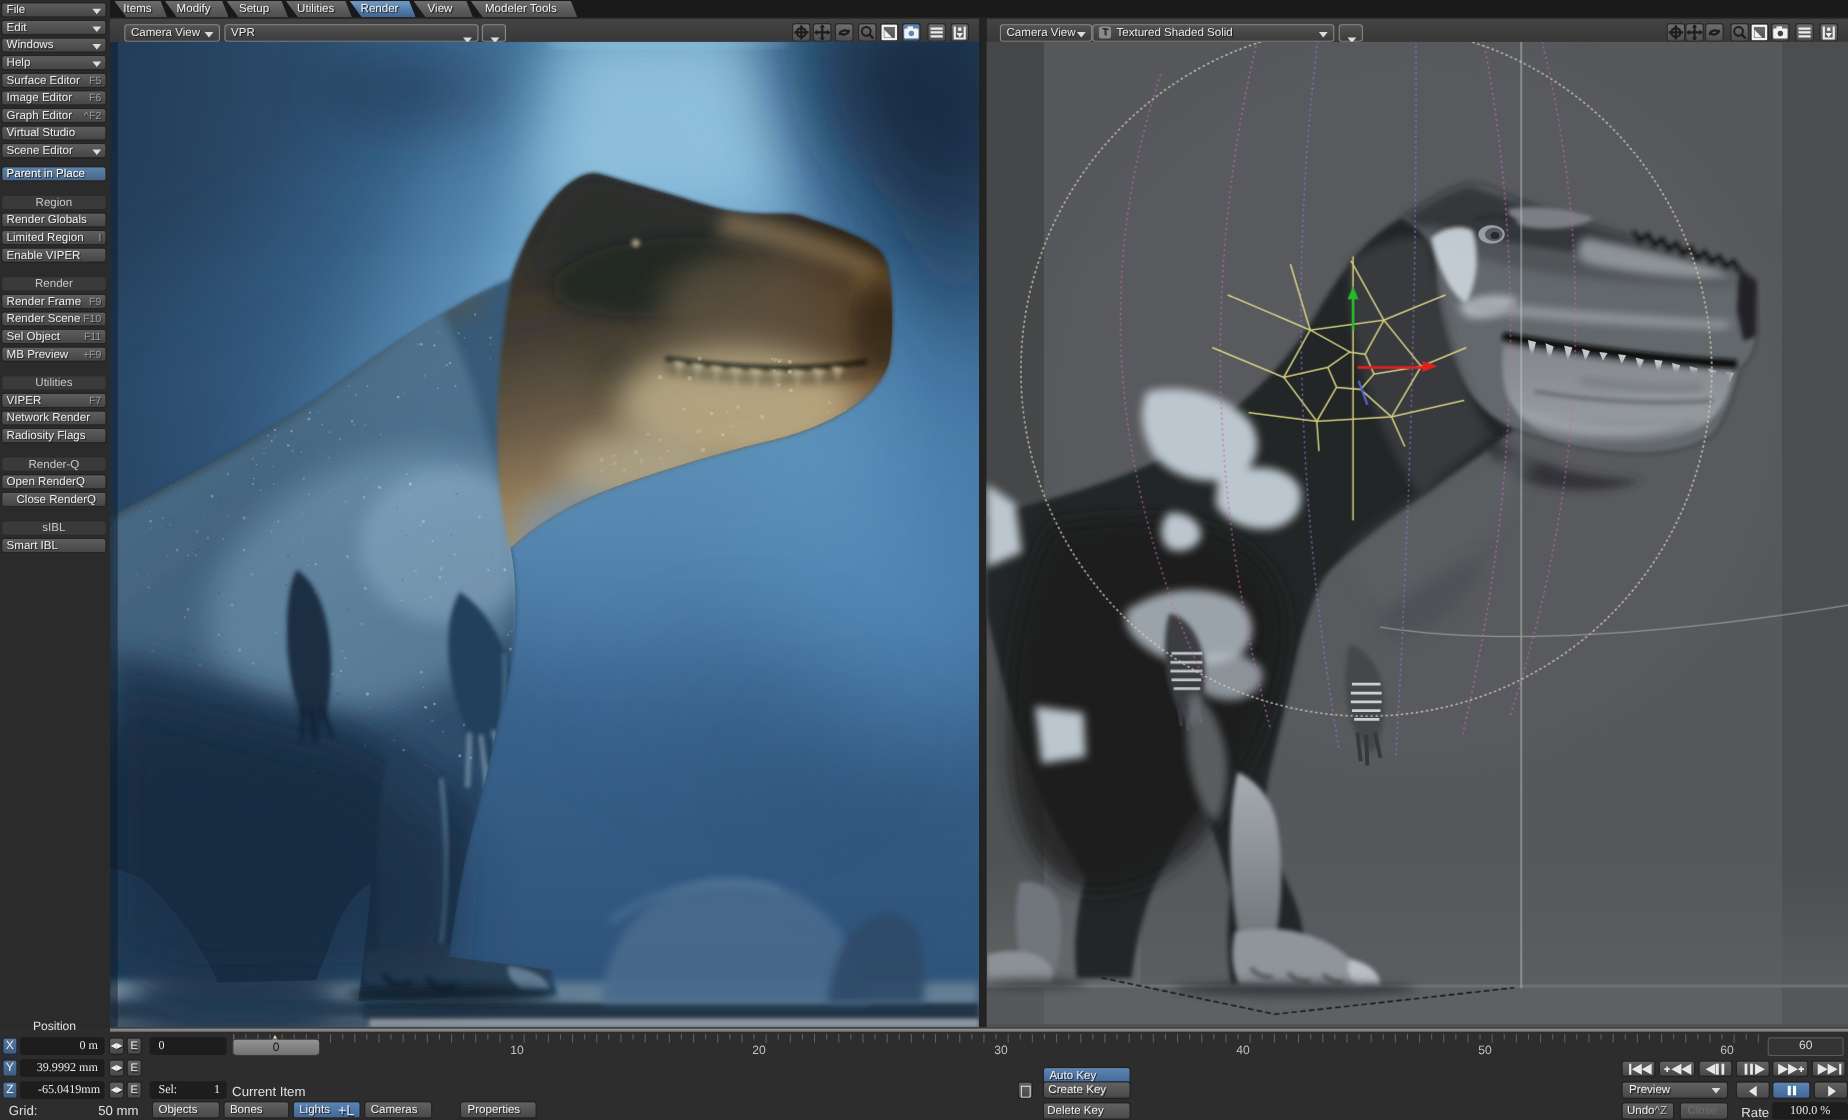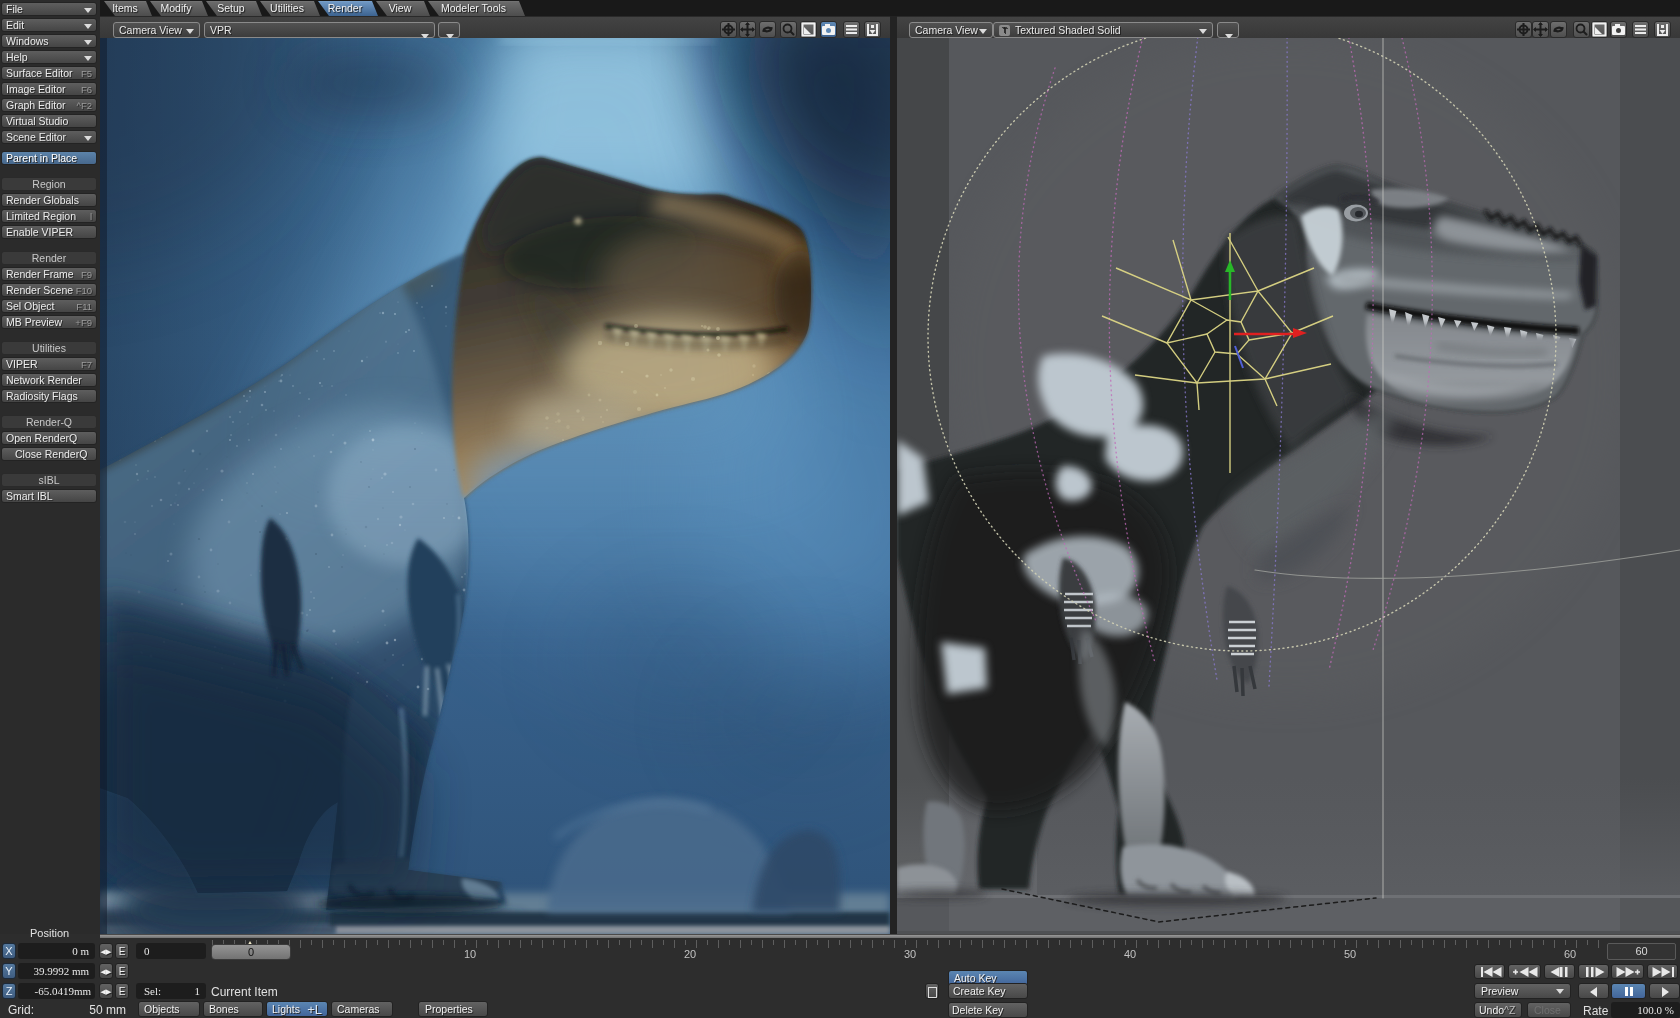--- a/index.html
+++ b/index.html
@@ -1049,15 +1049,15 @@
     <div class="gbtn blue" style="left:1611px;top:49px;width:35px;height:16px;text-align:center;padding:0;"><svg width="8" height="9" style="margin-top:3px;">
           <rect x="0" y="0" width="3" height="9" fill="#fff"></rect>
           <rect x="5" y="0" width="3" height="9" fill="#fff"></rect>
         </svg></div>
     <div class="gbtn" style="left:1649px;top:49px;width:31px;height:16px;text-align:center;padding:0;"><svg width="10" height="10" style="margin-top:3px;">
           <path d="M2 0l7 5l-7 5z" fill="#e8e8e8"></path>
         </svg></div>
     <div class="gbtn" style="left:1474px;top:68px;width:48px;height:16px;line-height:15px;padding:0 4px;">Undo<span style="color:#bdbdbd;">^Z</span></div>
     <div class="gbtn" style="left:1527px;top:68px;width:44px;height:16px;line-height:15px;padding:0 6px;color:#6f6f6f;text-shadow:none;">Close</div>
     <div class="lab" style="left:1583px;top:70px;">Rate</div>
-    <div class="dfield" style="left:1611px;top:68px;width:69px;height:16px;line-height:16px;text-align:right;padding-right:6px;">100.0 %</div>
+    <div class="dfield" style="left:1611px;top:68px;width:69px;height:16px;line-height:16px;text-align:right;padding-right:16px;">100.0 %</div>
   </div>
 </div>
 
 </body></html>

